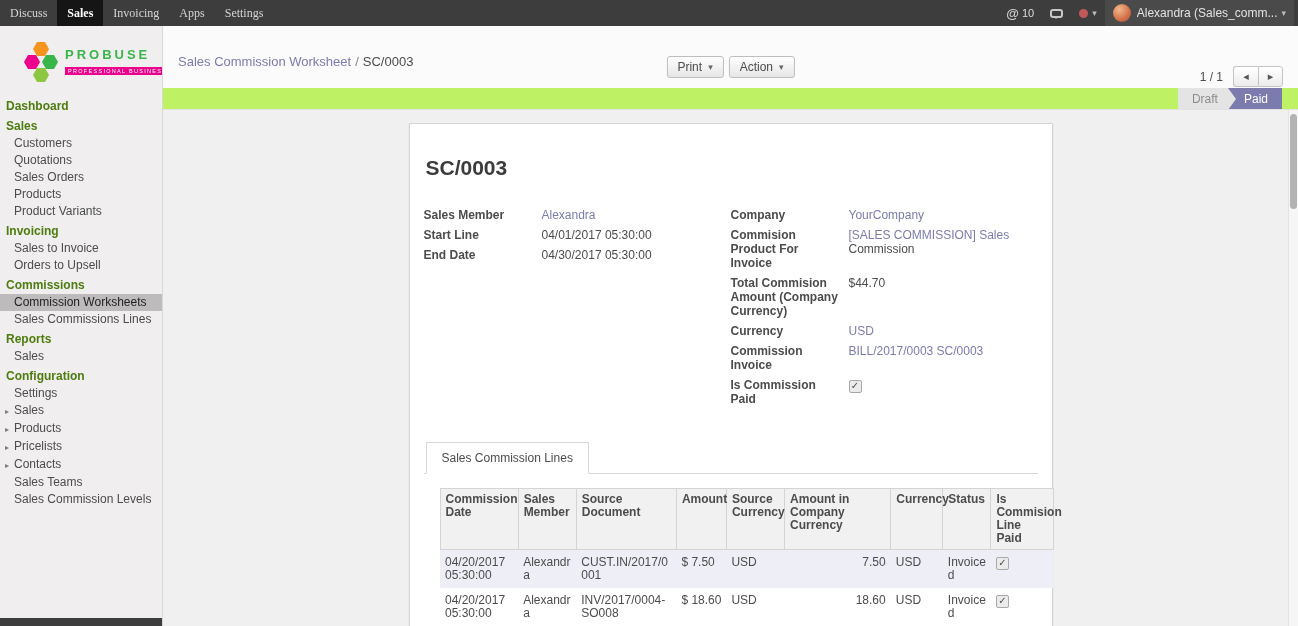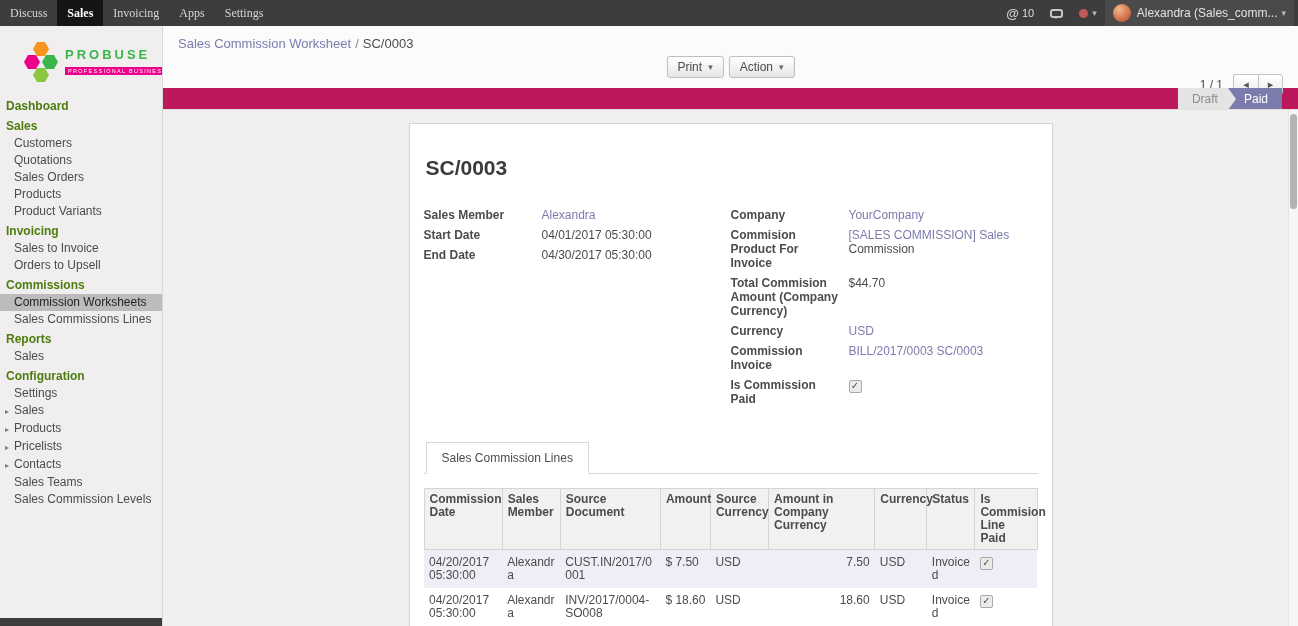--- a/index.html
+++ b/index.html
@@ -38,33 +38,33 @@
   .side-header { color:#4d7c0f; font-weight:bold; padding:5px 4px 2px 6px; line-height:13px; }
   .side-header.first { padding-top:2px; }
   .side-item { padding:2px 4px 2px 14px; color:#4c4c4c; cursor:pointer; line-height:13px; white-space:nowrap; }
   .side-item.active { background:#bdbbbb; color:#1f1f1f; }
   .expand-caret { color:#7a7a7a; font-size:8px; display:inline-block; width:9px; margin-left:-9px; }
   .sidebar-footer { position:absolute; left:0; bottom:0; width:163px; height:8px; background:#3d3d3d; }
 
   
   .main { position:absolute; left:163px; top:26px; right:0; bottom:0; }
   .control-panel { height:62px; background:#fbfbfb; position:relative; }
-  .breadcrumb { position:absolute; left:15px; top:10px; font-size:13px; color:#4c4c4c; }
+  .breadcrumb { position:absolute; left:15px; top:28px; font-size:13px; color:#4c4c4c; }
   .breadcrumb-parent { color:#7c7bad; cursor:pointer; }
   .breadcrumb-sep { color:#888; margin:0 4px; }
   .cp-center { position:absolute; left:50%; transform:translateX(-50%); top:30px; display:flex; gap:5px; }
   .btn { background:linear-gradient(#ffffff,#e6e6e6); border:1px solid #bebebe; border-radius:3px; padding:3px 10px; font-size:12px; color:#4c4c4c; cursor:pointer; display:flex; align-items:center; gap:5px; }
   .btn .caret { color:#666; margin-left:1px; }
-  .pager { position:absolute; right:15px; top:48px; display:flex; align-items:center; gap:10px; font-size:12px; color:#4c4c4c; }
+  .pager { position:absolute; right:15px; top:40px; display:flex; align-items:center; gap:10px; font-size:12px; color:#4c4c4c; }
   .pg-group { display:flex; }
   .pg-btn { width:25px; height:21px; background:linear-gradient(#fff,#ececec); border:1px solid #c4c4c4; display:flex; align-items:center; justify-content:center; font-size:11px; color:#555; cursor:pointer; }
   .pg-btn.prev { border-radius:3px 0 0 3px; border-right:none; }
   .pg-btn.next { border-radius:0 3px 3px 0; }
 
-  .statusbar-row { height:22px; background:#be185d; border-bottom:1px solid #e2e2e2; display:flex; justify-content:flex-end; padding-right:16px; }
+  .statusbar-row { height:22px; background:#bef264; border-bottom:1px solid #e2e2e2; display:flex; justify-content:flex-end; padding-right:16px; }
   .status { position:relative; line-height:22px; font-size:12px; cursor:pointer; }
   .status-draft { color:#8d8d8d; background:#e4e4e4; padding:0 10px 0 14px; z-index:2; }
   .status-draft::after { content:''; position:absolute; left:100%; top:0; border-top:11px solid transparent; border-bottom:11px solid transparent; border-left:8px solid #e4e4e4; z-index:3; }
   .status-paid { background:#7c7bad; color:#fff; padding:0 14px 0 16px; }
 
   .content { position:absolute; top:84px; left:0; right:0; bottom:0; background:#f0f0f0; overflow:hidden; }
   .sheet { width:644px; margin:13px auto 0; background:#fff; border:1px solid #d4d4d4; box-shadow:0 1px 2px rgba(0,0,0,0.05); padding:22px 14px 34px; min-height:478px; }
   .sheet-title { font-size:21px; font-weight:bold; color:#3b3b3b; margin:10px 0 28px 2px; }
 
   .groups { display:flex; }
@@ -72,21 +72,21 @@
   .frow { display:flex; margin-bottom:6px; font-size:12px; color:#4c4c4c; line-height:14px; }
   .flabel { flex:0 0 118px; font-weight:bold; padding-right:10px; }
   .fvalue { flex:1; }
   .link { color:#7c7bad; cursor:pointer; text-decoration:none; }
   .cb { width:13px; height:13px; border:1px solid #a9a9a9; background:#ebebeb; border-radius:2px; display:inline-flex; align-items:center; justify-content:center; font-size:10px; line-height:10px; color:#4c4c4c; cursor:pointer; }
 
   .notebook { margin-top:30px; }
   .tab-row { display:flex; border-bottom:1px solid #d8d8d8; padding-left:2px; }
   .tab { padding:8px 15px; font-size:12px; color:#4c4c4c; background:#fff; border:1px solid #d8d8d8; border-bottom:1px solid #fff; margin-bottom:-1px; cursor:pointer; }
 
-  table.lines-table { width:100%; border-collapse:collapse; margin-top:14px; table-layout:fixed; }
+  table.lines-table { width:100%; border-collapse:collapse; margin-top:14px; table-layout:fixed;margin-left:16px; }
   .lines-table th { background:#f1f1f1; border:1px solid #d4d4d4; padding:4px 5px; font-size:12px; text-align:left; vertical-align:top; color:#4c4c4c; font-weight:bold; line-height:13px; }
   .lines-table td { padding:6px 5px; font-size:12px; color:#4c4c4c; vertical-align:top; line-height:13px; overflow-wrap:break-word; }
   .lines-table tbody tr { cursor:pointer; }
   .lines-table tbody tr.striped { background:#eeeef6; }
   .lines-table td.num, .lines-table tfoot td.num { text-align:right; }
 
   .scrollbar { position:absolute; right:0; top:84px; bottom:0; width:10px; background:#f6f6f6; border-left:1px solid #e3e3e3; z-index:5; }
   .scroll-thumb { position:absolute; top:4px; left:1px; width:7px; height:95px; background:#b3b3b3; border-radius:4px; cursor:pointer; }
 </style>
 </head>
@@ -205,21 +205,21 @@
       <div class="sheet">
         <div class="sheet-title">SC/0003</div>
 
         <div class="groups">
           <div class="group">
             <div class="frow">
               <div class="flabel">Sales Member</div>
               <div class="fvalue"><span class="link">Alexandra</span></div>
             </div>
             <div class="frow">
-              <div class="flabel">Start Date</div>
+              <div class="flabel">Start Line</div>
               <div class="fvalue">04/01/2017 05:30:00</div>
             </div>
             <div class="frow">
               <div class="flabel">End Date</div>
               <div class="fvalue">04/30/2017 05:30:00</div>
             </div>
           </div>
 
           <div class="group">
             <div class="frow">

